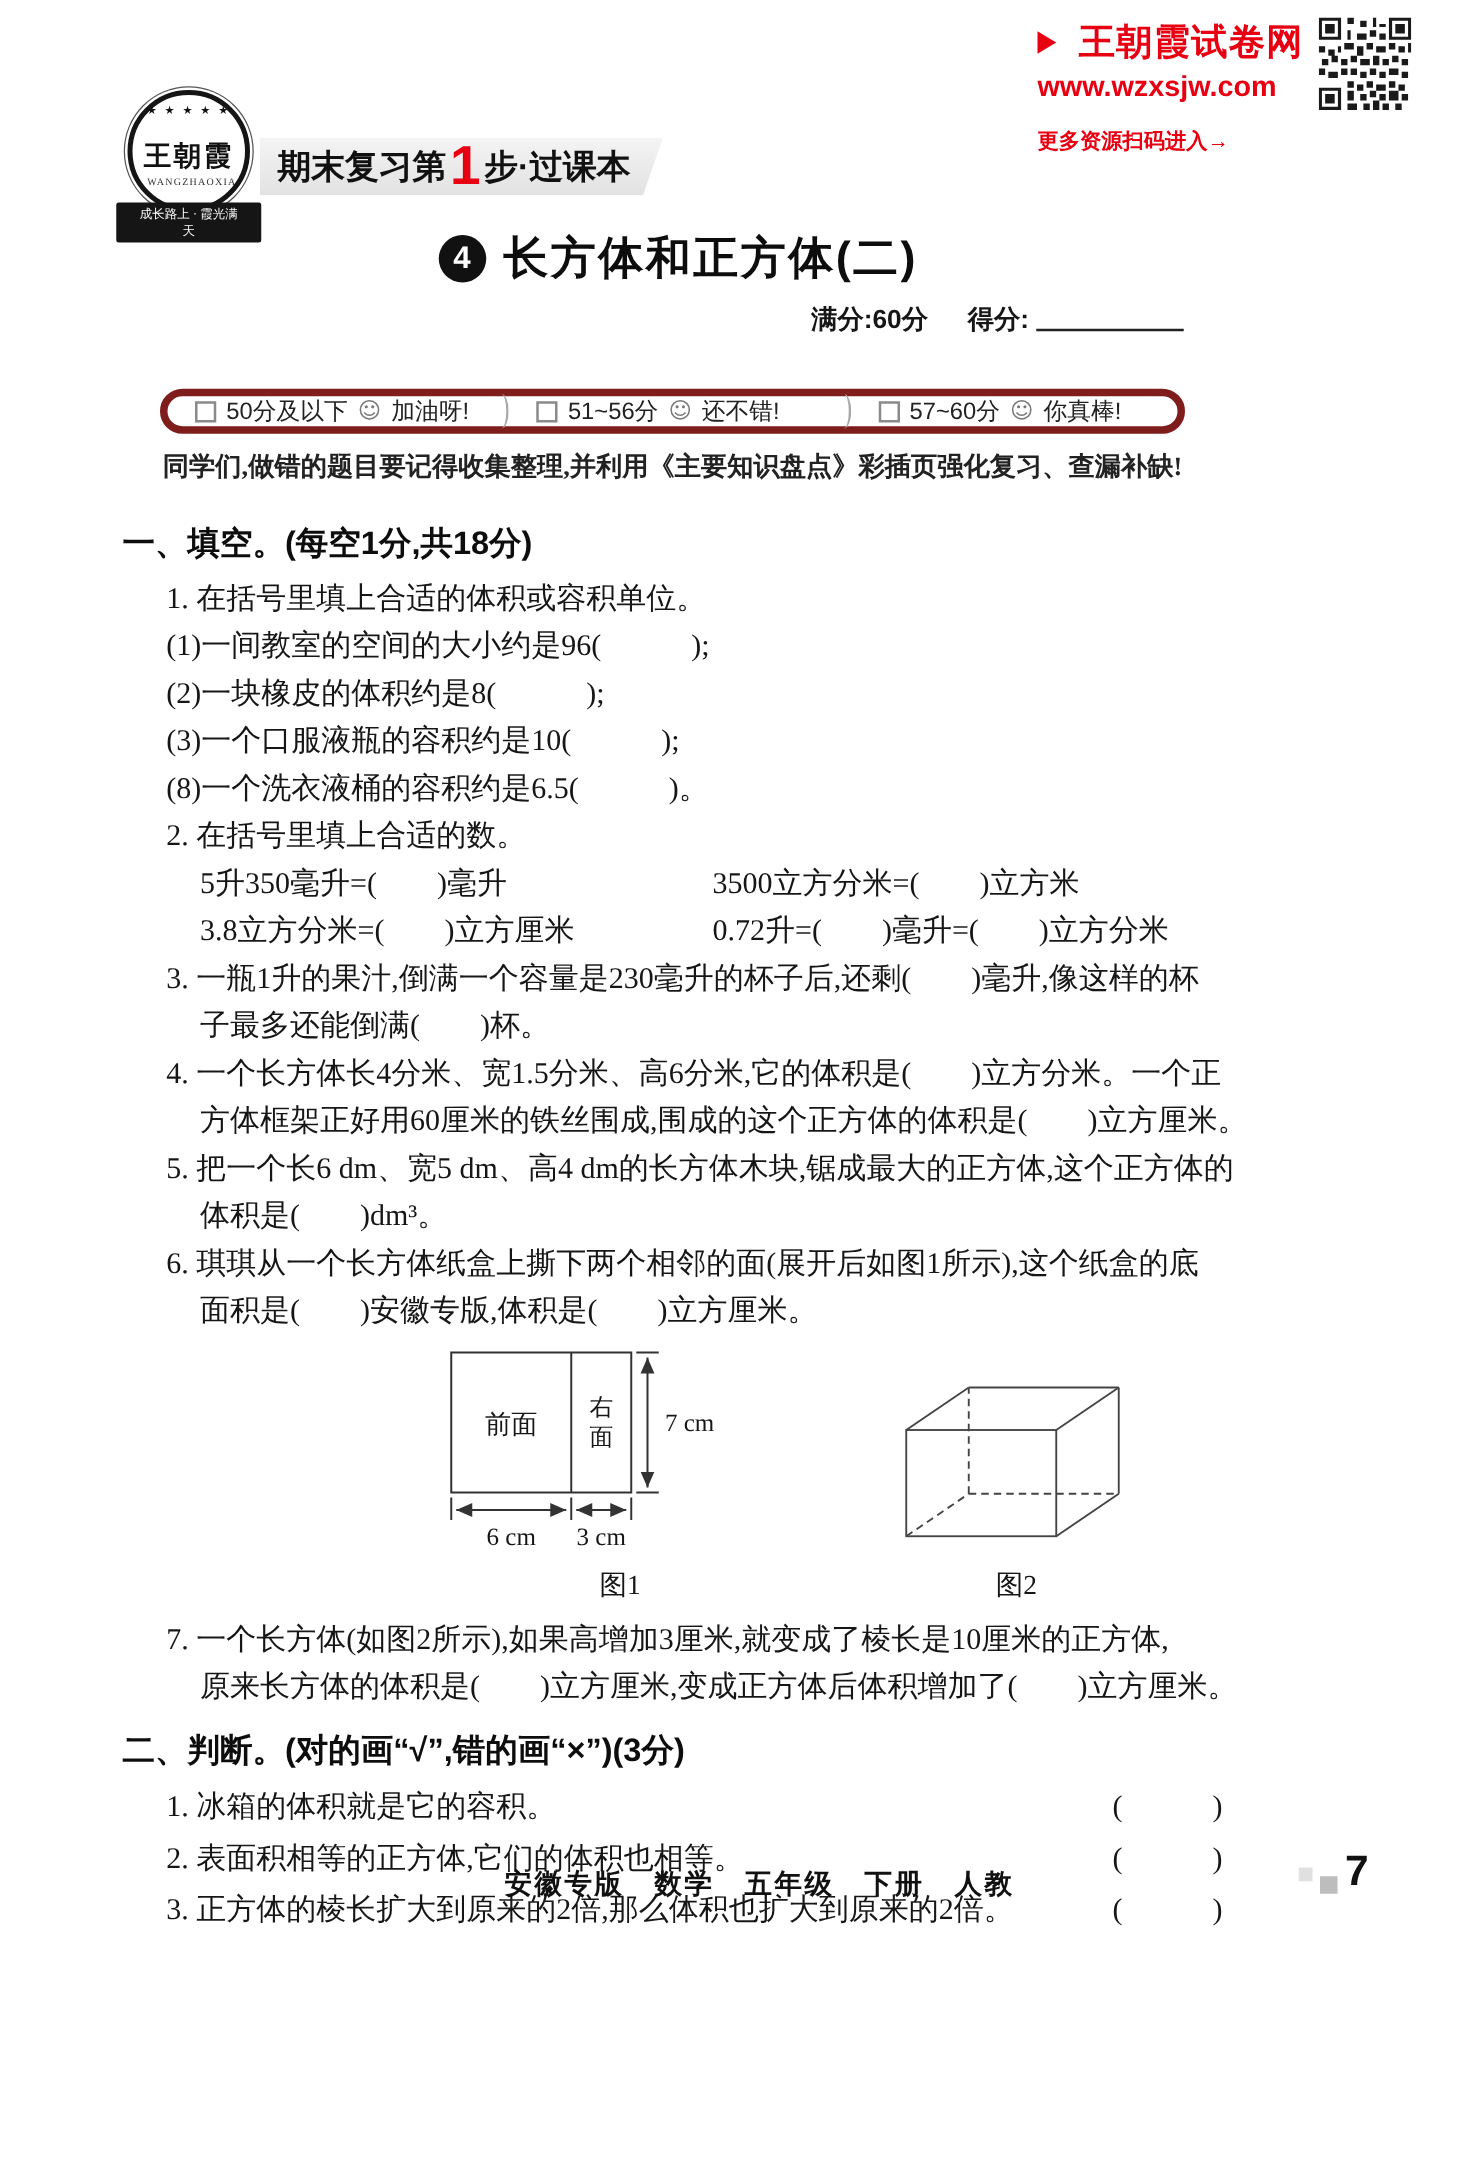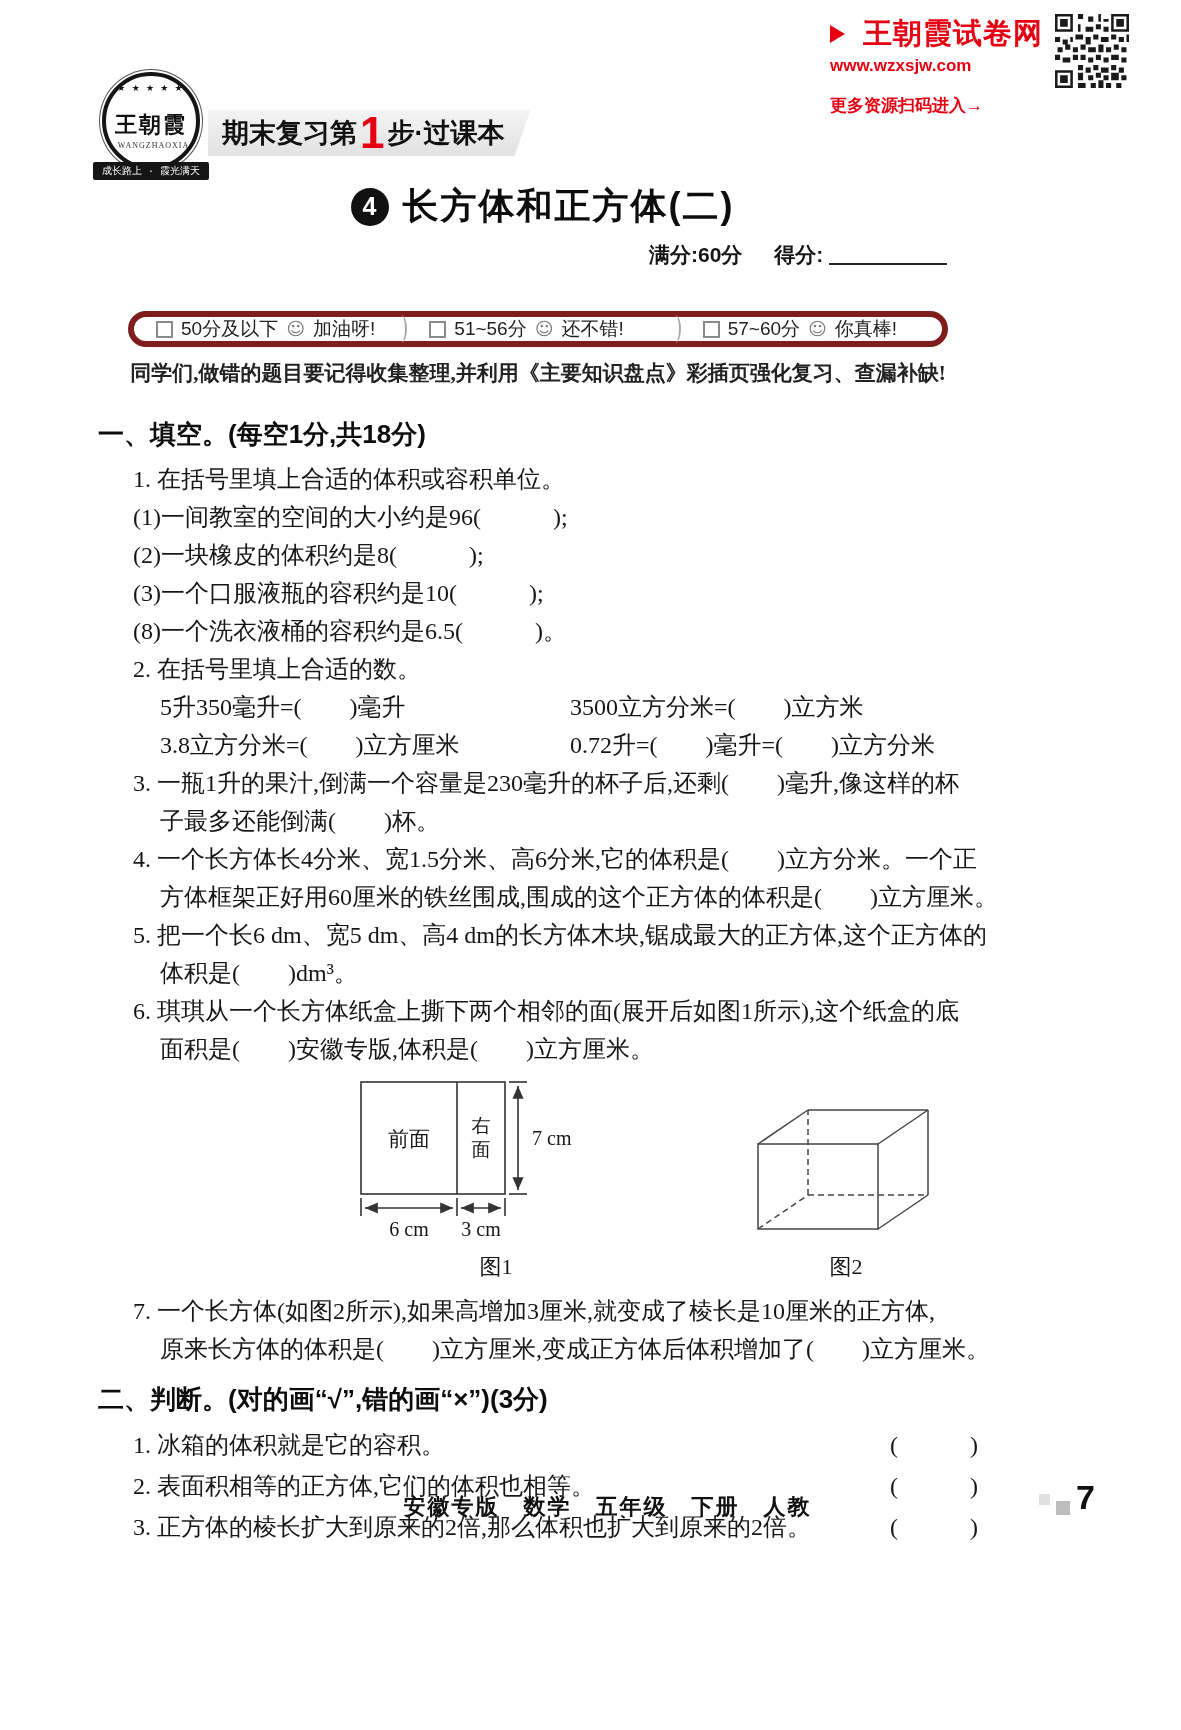--- a/index.html
+++ b/index.html
@@ -8,32 +8,32 @@
     width:1181px; height:1730px; position:relative; overflow:hidden;
     font-family:"Liberation Serif","DejaVu Serif",serif; color:#161616;
   }
 
   
   .site { position:absolute; top:14px; right:52px; display:flex; gap:12px; align-items:flex-start; }
   .site-text { text-align:left; }
   .site-name-row { display:flex; align-items:center; gap:18px; }
   .flag-icon { width:0; height:0; border-left:15px solid #e60012; border-top:9px solid transparent; border-bottom:9px solid transparent; }
   .site-name { font-size:29px; font-weight:bold; color:#e60012; font-family:"Liberation Sans",sans-serif; letter-spacing:1px; }
-  .site-url  { font-size:17px; font-weight:bold; color:#e60012; font-family:"Liberation Sans",sans-serif; margin-top:2px; }
+  .site-url  { font-size:23px; font-weight:bold; color:#e60012; font-family:"Liberation Sans",sans-serif; margin-top:2px; }
   .site-hint { font-size:17px; font-weight:bold; color:#e60012; font-family:"Liberation Sans",sans-serif; margin-top:18px; }
 
   
   .badge { position:absolute; left:92px; top:72px; width:118px; text-align:center; }
   .badge-circle { width:98px; height:98px; margin:0 auto; border:4px solid #151515; border-radius:50%;
     background:#fff; position:relative; box-shadow:0 0 0 2px #fff, 0 0 0 3px #555; }
   .badge-stars { position:absolute; top:7px; left:0; right:0; font-size:9px; letter-spacing:2px; color:#111; }
   .badge-name { position:absolute; top:34px; left:0; right:0; font-size:22px; font-weight:bold; letter-spacing:2px; color:#111; }
   .badge-sub  { position:absolute; bottom:16px; left:5px; right:0; font-size:8px; color:#333; letter-spacing:1px; }
   .badge-ribbon { margin:-8px auto 0; width:116px; background:#151515; color:#fff; font-size:10px;
-    padding:2px 0; border-radius:2px; font-family:Liberation Mono, monospace; position:relative; z-index:2; }
+    padding:2px 14px; border-radius:2px; font-family:Liberation Serif, serif; position:relative; z-index:2; }
 
   
   .banner { position:absolute; left:208px; top:110px; height:46px; display:flex; align-items:center;
     padding:0 26px 0 14px; background:linear-gradient(#f4f4f4,#e2e2e2);
     clip-path:polygon(0 0,100% 0,calc(100% - 16px) 100%,0 100%);text-align:right; }
   .banner-text { font-size:27px; font-weight:bold; color:#111; font-family:"Liberation Sans",sans-serif; }
   .banner-step { font-size:44px; font-weight:bold; color:#e60012; font-family:"Liberation Sans",sans-serif; padding:0 3px; line-height:44px; }
   .stripes { position:absolute; right:-44px; top:6px; display:flex; gap:6px; }
   .stripes i { display:block; width:12px; height:32px; transform:skewX(-22deg); }
   .stripes i:nth-child(1){ background:#b9b9b9; } .stripes i:nth-child(2){ background:#cfcfcf; width:9px;} .stripes i:nth-child(3){ background:#e3e3e3; width:6px;}
@@ -65,21 +65,21 @@
 
   .sec-heading { font-size:26px; font-weight:bold; color:#0d0d0d; font-family:"Liberation Sans",sans-serif; margin:0 0 8px 0; }
 
   .line { font-size:24px; line-height:38px; white-space:pre-wrap; color:#161616; }
   .i1 { padding-left:35px; }
   .i2 { padding-left:62px; }
   .cols { display:flex; }
   .col1 { width:410px; }
 
   
-  .figures { display:flex; align-items:flex-end; gap:90px; padding-left:248px; margin:6px 0 10px; }
+  .figures { display:flex; align-items:flex-end; gap:57px; padding-left:248px; margin:6px 0 10px; }
   .figure { text-align:center; }
   .caption { font-size:22px; margin-top:2px; }
   svg text { font-family:"Liberation Serif","DejaVu Serif",serif; }
 
   
   .judge-sec { margin-top:14px; }
   .judge-row { display:flex; justify-content:space-between; width:880px; font-size:24px; line-height:41px; }
   .judge-row .jt { padding-left:35px; white-space:pre-wrap; }
   .judge-row .ans { white-space:pre; }
 

